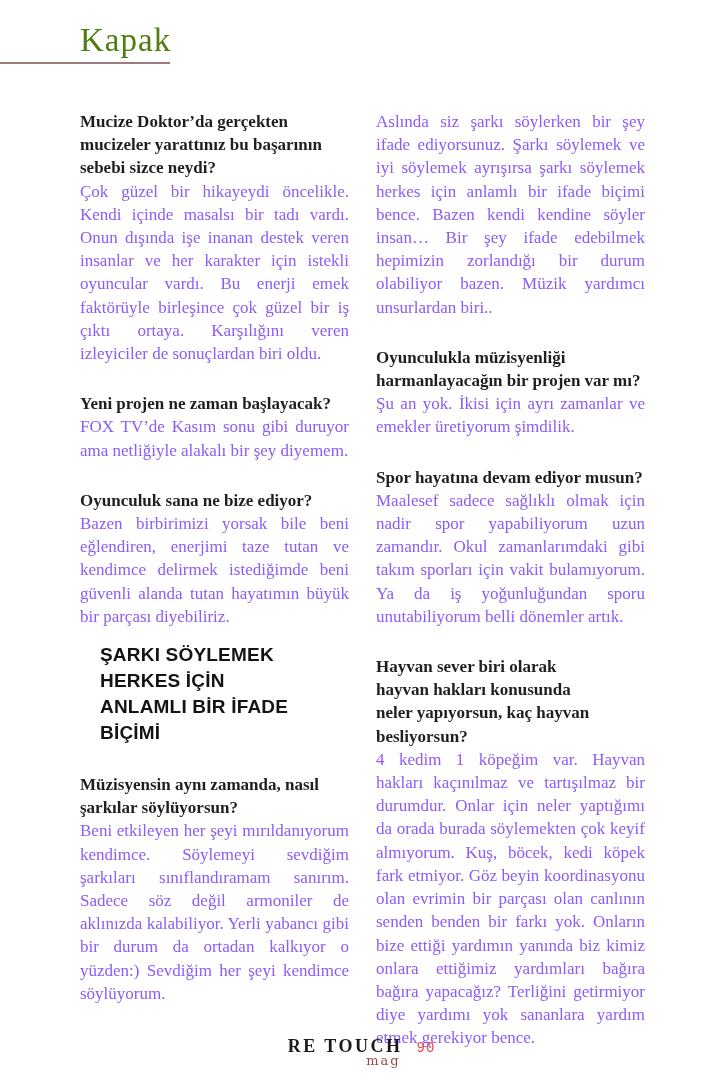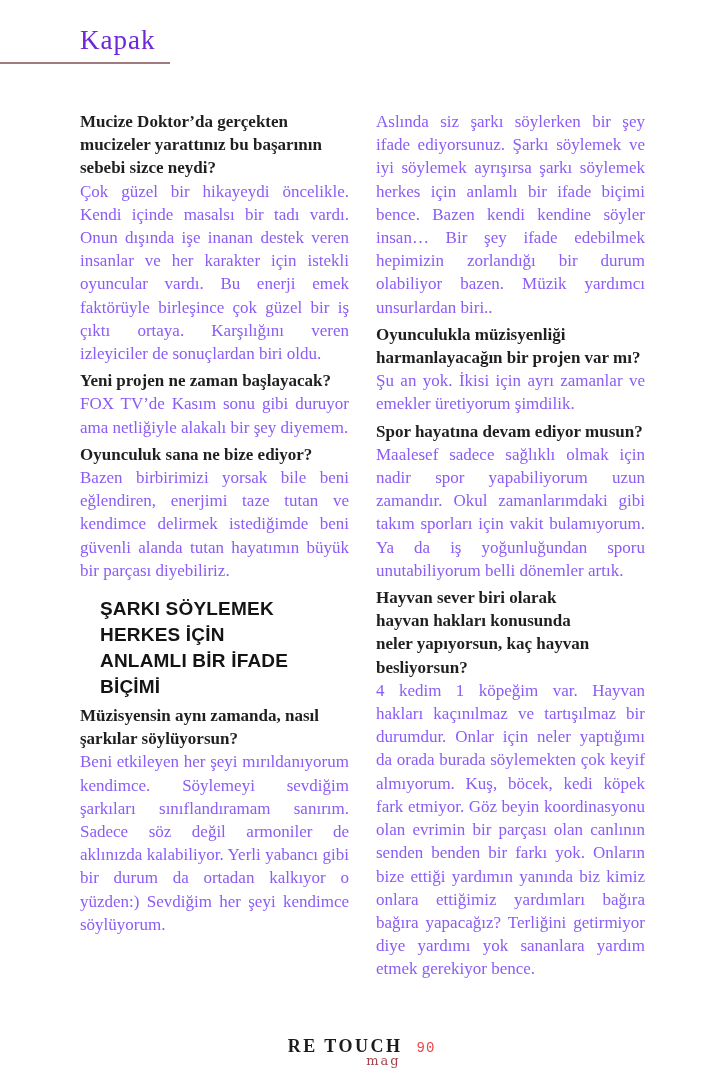--- a/index.html
+++ b/index.html
@@ -13,24 +13,24 @@
     color: #222222;
   }
 
   
   .page-title {
     position: absolute;
     top: 21px;
     left: 80px;
     font-family: "Liberation Serif", serif;
     font-weight: 400;
-    font-size: 27px;
+    font-size: 33px;
     line-height: 38px;
     letter-spacing: 1px;
-    color: #6d28d9;
+    color: #4d7c0f;
   }
   .title-rule {
     position: absolute;
     top: 62px;
     left: 0;
     width: 170px;
     height: 2px;
     background: #a07b7e;
   }
 
@@ -43,21 +43,21 @@
     display: flex;
     gap: 27px;
   }
   .col { width: 269px; flex: 0 0 269px; }
 
   .q {
     font-weight: 700;
     font-size: 17px;
     line-height: 23.2px;
     white-space: pre-line;
-    margin-top: 4px;
+    margin-top: 27px;
     color: #1f1f1f;
   }
   .col > .q:first-child { margin-top: 0; }
   .a {
     font-size: 17px;
     line-height: 23.2px;
     text-align: justify;
     hyphens: auto;
     -webkit-hyphens: auto;
     color: #8b5cf6;

